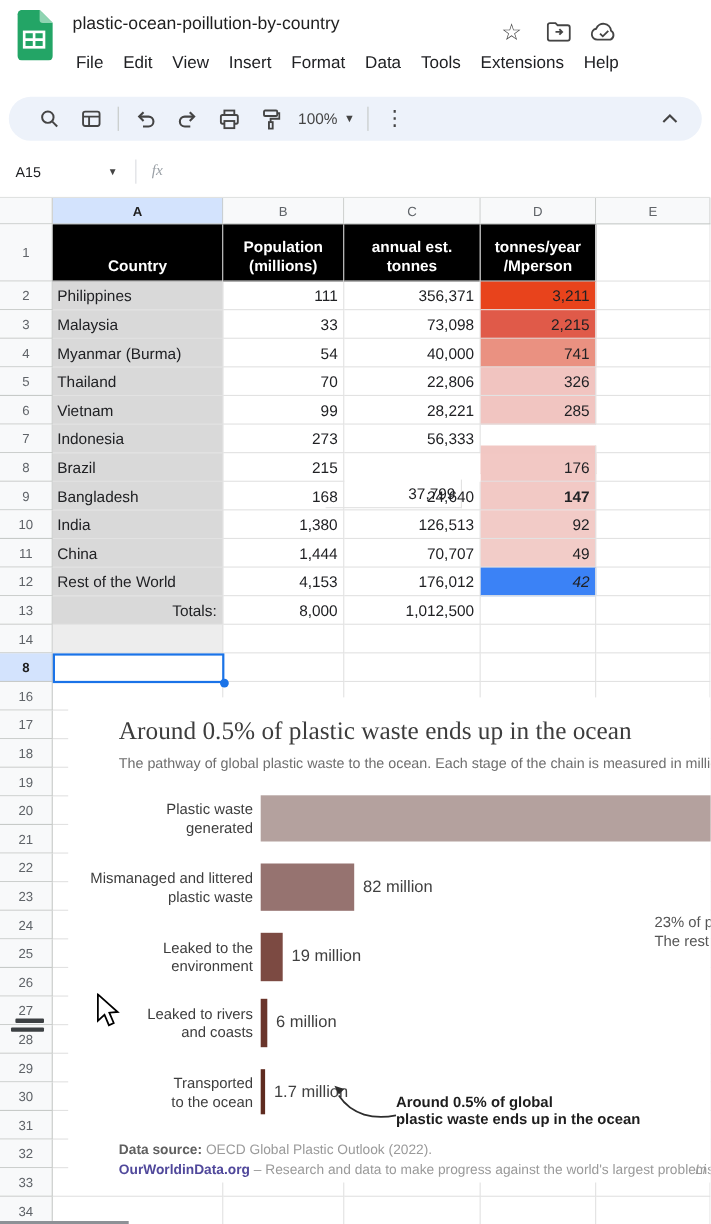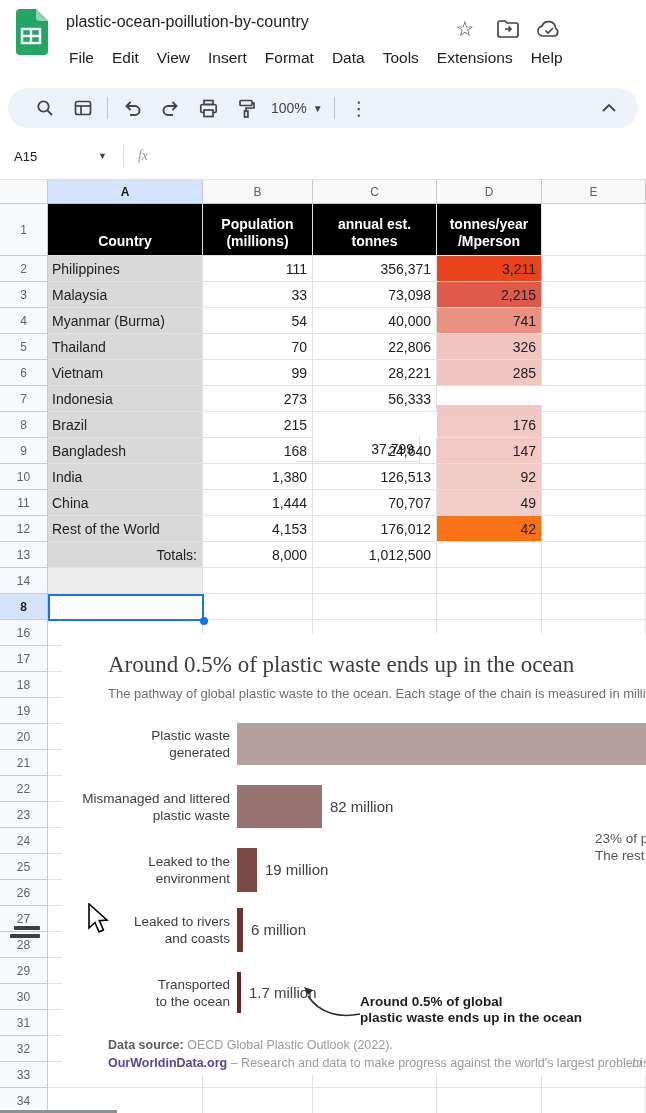--- a/index.html
+++ b/index.html
@@ -253,36 +253,36 @@
       <div class="cell num" style="left: 437px; top: 206px; width: 105px; height: 26px; background: rgb(241, 199, 195); margin-top: 19px;">206</div>
       <div class="cell" style="left: 542px; top: 206px; width: 104px; height: 26px;"></div>
       <div class="cell txt grayA" style="left: 48px; top: 232px; width: 155px; height: 26px;">Brazil</div>
       <div class="cell num" style="left: 203px; top: 232px; width: 110px; height: 26px;">215</div>
       <div class="cell num" style="left: 296px; top: 232px; width: 124px; height: 26px; margin-top: 24px;">37,799</div>
       <div class="cell num" style="left: 437px; top: 232px; width: 105px; height: 26px; background: rgb(242, 200, 196);">176</div>
       <div class="cell" style="left: 542px; top: 232px; width: 104px; height: 26px;"></div>
       <div class="cell txt grayA" style="left: 48px; top: 258px; width: 155px; height: 26px;">Bangladesh</div>
       <div class="cell num" style="left: 203px; top: 258px; width: 110px; height: 26px;">168</div>
       <div class="cell num" style="left: 313px; top: 258px; width: 124px; height: 26px;">24,640</div>
-      <div class="cell num" style="left: 437px; top: 258px; width: 105px; height: 26px; background: rgb(242, 201, 197);">147</div>
+      <div class="cell num" style="left: 437px; top: 258px; width: 105px; height: 26px; background: rgb(242, 201, 197); font-weight: bold;">147</div>
       <div class="cell" style="left: 542px; top: 258px; width: 104px; height: 26px;"></div>
       <div class="cell txt grayA" style="left: 48px; top: 284px; width: 155px; height: 26px;">India</div>
       <div class="cell num" style="left: 203px; top: 284px; width: 110px; height: 26px;">1,380</div>
       <div class="cell num" style="left: 313px; top: 284px; width: 124px; height: 26px;">126,513</div>
       <div class="cell num" style="left: 437px; top: 284px; width: 105px; height: 26px; background: rgb(242, 203, 199);">92</div>
       <div class="cell" style="left: 542px; top: 284px; width: 104px; height: 26px;"></div>
       <div class="cell txt grayA" style="left: 48px; top: 310px; width: 155px; height: 26px;">China</div>
       <div class="cell num" style="left: 203px; top: 310px; width: 110px; height: 26px;">1,444</div>
       <div class="cell num" style="left: 313px; top: 310px; width: 124px; height: 26px;">70,707</div>
       <div class="cell num" style="left: 437px; top: 310px; width: 105px; height: 26px; background: rgb(242, 204, 200);">49</div>
       <div class="cell" style="left: 542px; top: 310px; width: 104px; height: 26px;"></div>
       <div class="cell txt grayA" style="left: 48px; top: 336px; width: 155px; height: 26px;">Rest of the World</div>
       <div class="cell num" style="left: 203px; top: 336px; width: 110px; height: 26px;">4,153</div>
       <div class="cell num" style="left: 313px; top: 336px; width: 124px; height: 26px;">176,012</div>
-      <div class="cell num" style="left: 437px; top: 336px; width: 105px; height: 26px; background: #f97316;">42</div>
+      <div class="cell num" style="left: 437px; top: 336px; width: 105px; height: 26px; background: #3b82f6; font-style: italic;">42</div>
       <div class="cell" style="left: 542px; top: 336px; width: 104px; height: 26px;"></div>
       <div class="cell num grayA" style="left: 48px; top: 362px; width: 155px; height: 26px;">Totals:</div>
       <div class="cell num" style="left: 203px; top: 362px; width: 110px; height: 26px;">8,000</div>
       <div class="cell num" style="left: 313px; top: 362px; width: 124px; height: 26px;">1,012,500</div>
       <div class="cell" style="left: 437px; top: 362px; width: 105px; height: 26px;"></div>
       <div class="cell" style="left: 542px; top: 362px; width: 104px; height: 26px;"></div>
       <div class="cell" style="left: 48px; top: 388px; width: 155px; height: 26px; background: rgb(237, 237, 237);"></div>
       <div class="cell" style="left: 203px; top: 388px; width: 110px; height: 26px;"></div>
       <div class="cell" style="left: 313px; top: 388px; width: 124px; height: 26px;"></div>
       <div class="cell" style="left: 437px; top: 388px; width: 105px; height: 26px;"></div>

